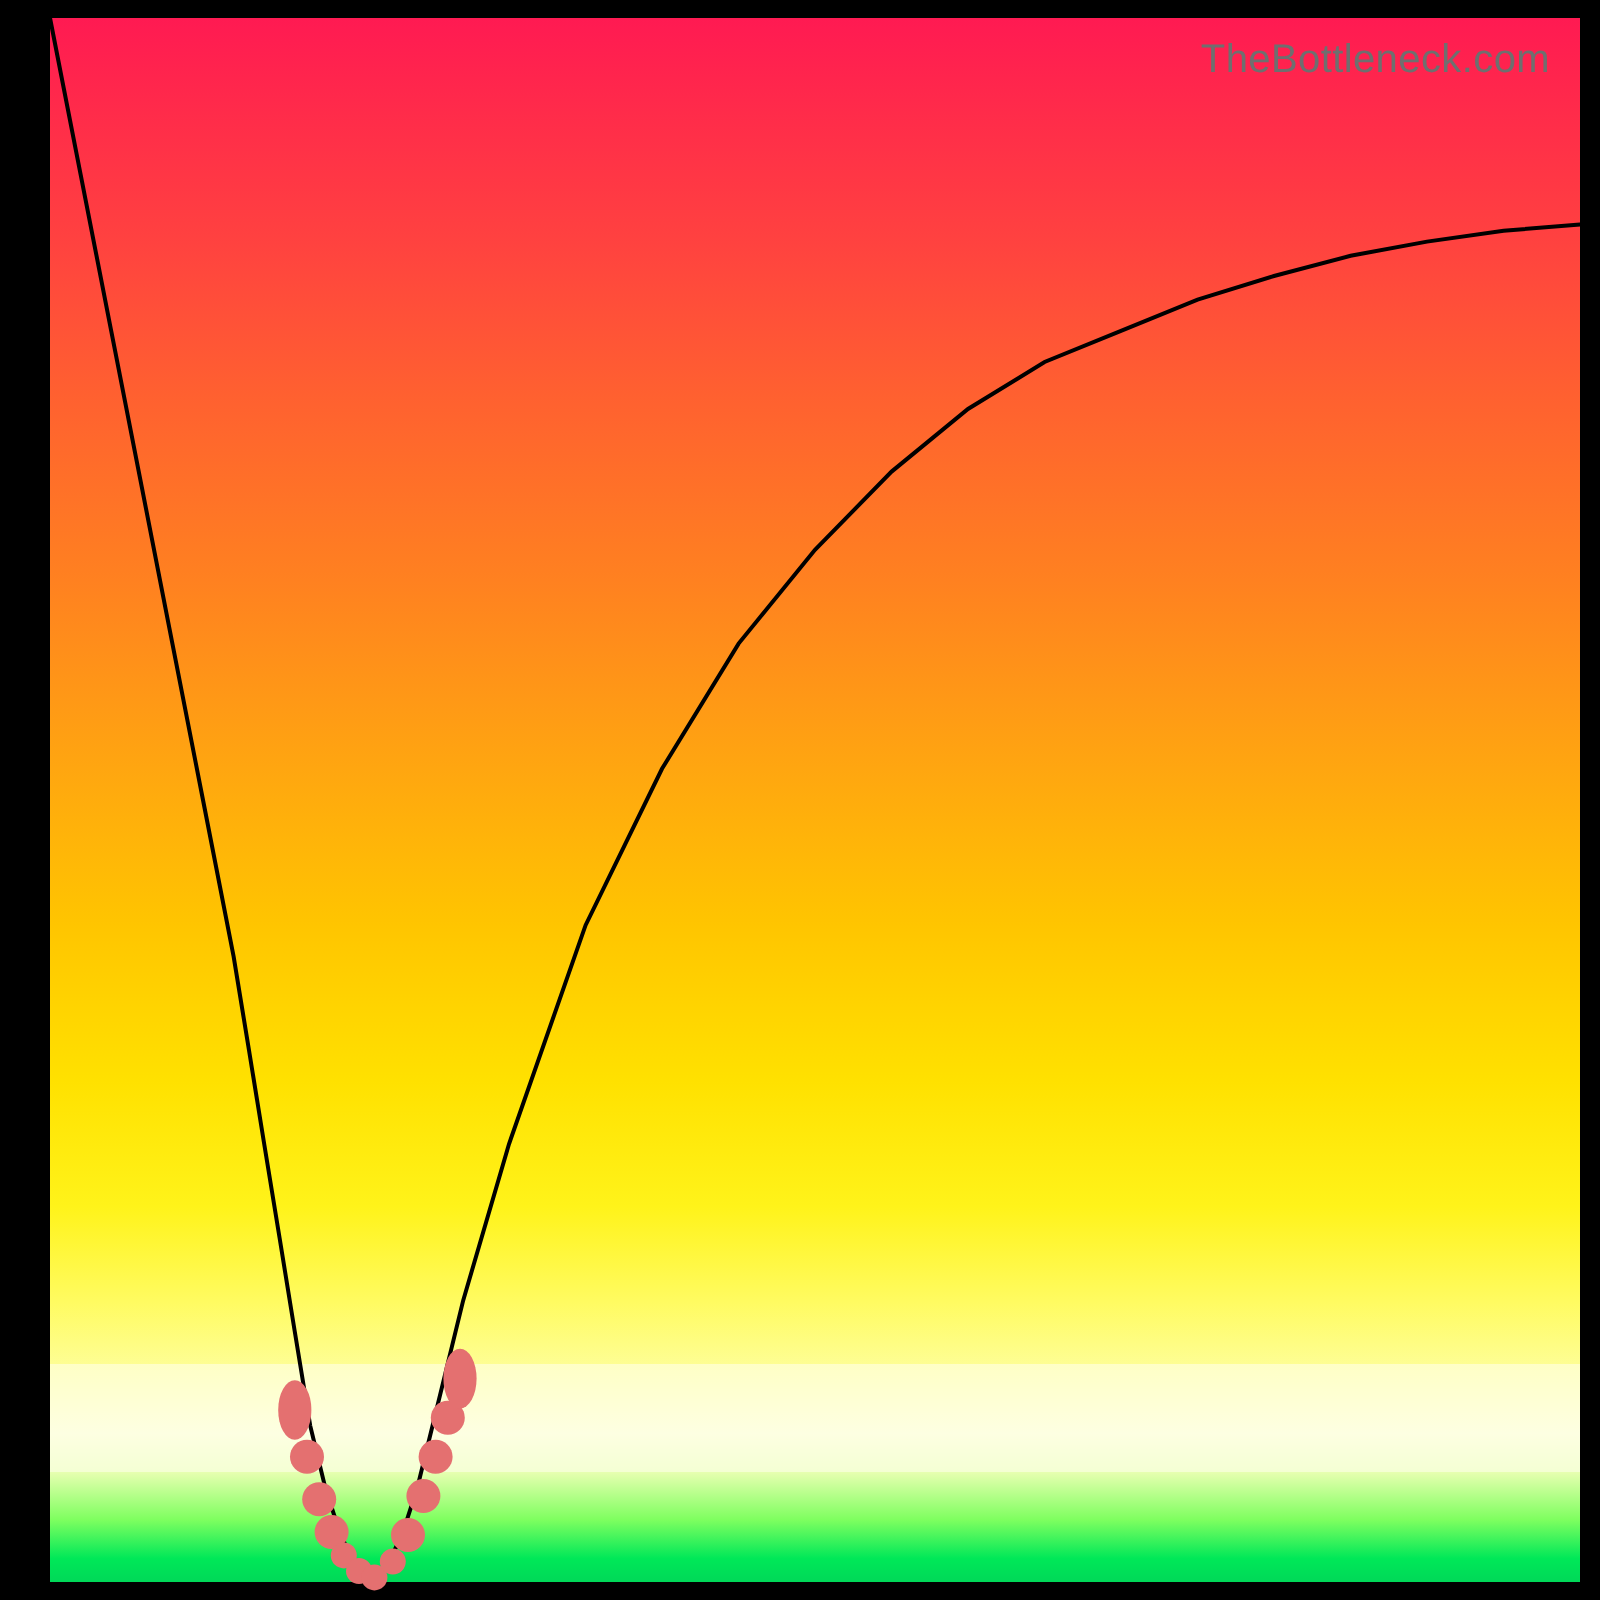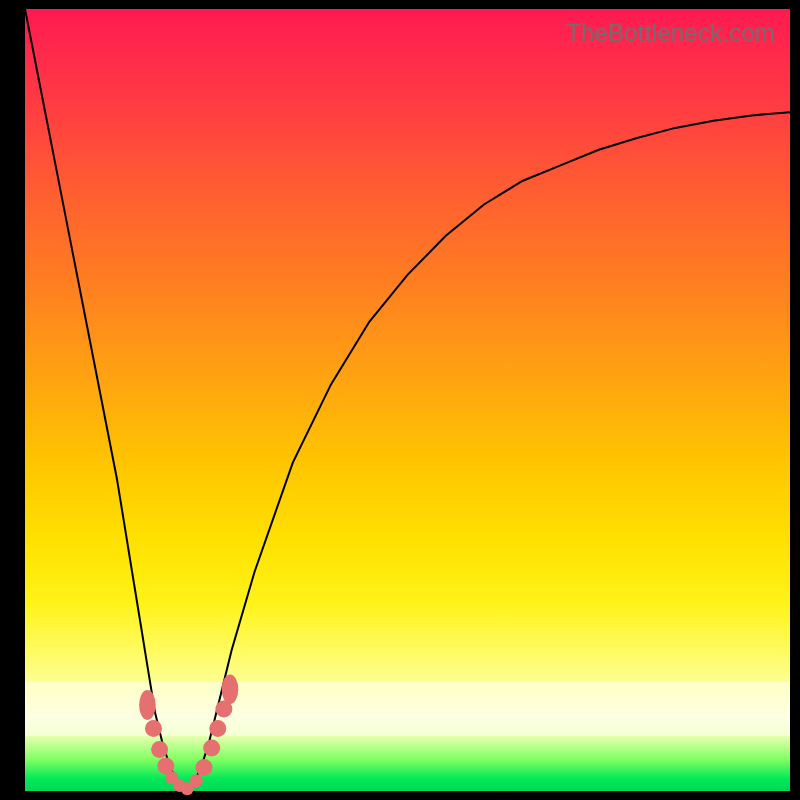--- a/index.html
+++ b/index.html
@@ -52,21 +52,21 @@
     top: 86%;
     height: 7%;
     background: rgba(255, 255, 240, 0.55);
     pointer-events: none;
   }
   .watermark {
     position: absolute;
     top: 10px;
     right: 15px;
     color: #6f6f6f;
-    font-size: 24px;
+    font-size: 20px;
     font-weight: 400;
     letter-spacing: 0.2px;
     pointer-events: none;
   }
   svg.curve {
     position: absolute;
     left: 0;
     top: 0;
     width: 100%;
     height: 100%;

